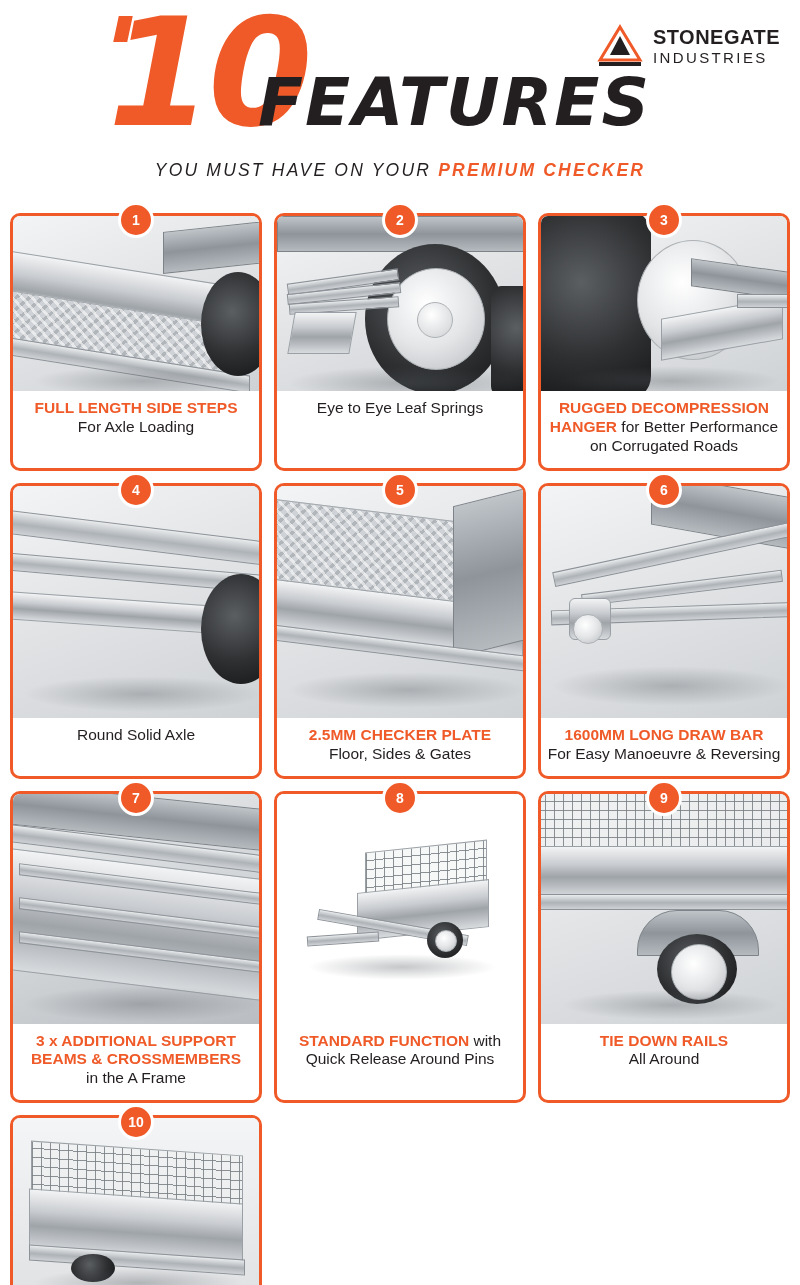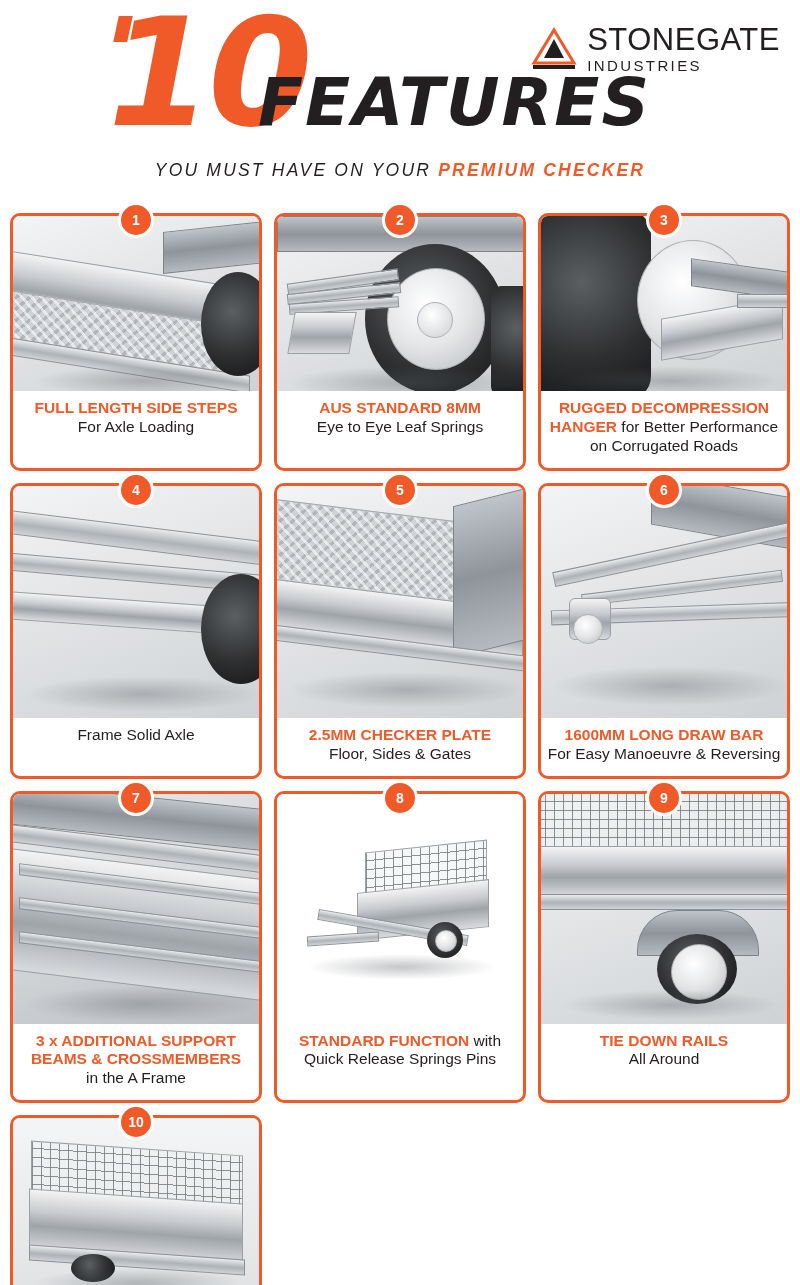--- a/index.html
+++ b/index.html
@@ -33,22 +33,22 @@
   .brand-mark {
     width: 46px;
     height: 44px;
     position: relative;
   }
   .brand-mark svg { display: block; }
   .brand-text {
     line-height: 1;
   }
   .brand-name {
-    font-size: 31px;
-    font-weight: normal;
+    font-size: 20px;
+    font-weight: bold;
     letter-spacing: 0.5px;
     color: #231f20;
   }
   .brand-sub {
     font-size: 15px;
     letter-spacing: 2.4px;
     color: #231f20;
     margin-top: 3px;
   }
 
@@ -283,21 +283,20 @@
       <div class="rim" style="left:110px;top:52px;width:96px;height:100px;"></div>
       <div class="rim" style="left:140px;top:86px;width:34px;height:34px;background:radial-gradient(circle at 40% 35%,#fff,#cdd0d3);"></div>
       <div class="bar" style="left:10px;top:60px;width:110px;height:10px;transform:rotate(-8deg);"></div>
       <div class="bar" style="left:10px;top:72px;width:112px;height:9px;transform:rotate(-6deg);"></div>
       <div class="bar" style="left:12px;top:84px;width:108px;height:9px;transform:rotate(-4deg);"></div>
       <div class="metal" style="left:14px;top:96px;width:60px;height:40px;transform:skewX(-10deg);"></div>
       <div class="tyre" style="left:214px;top:70px;width:60px;height:110px;border-radius:10px;"></div>
       <div class="shadow" style="left:10px;top:150px;width:240px;height:34px;"></div>
     </div>
     <div class="caption">
-      <div class="cap-main">AUS STANDARD 8MM</div>
       <div class="cap-sub">Eye to Eye Leaf Springs</div>
     </div>
   </div>
 
   <div class="card">
     <div class="badge">3</div>
     <div class="photo">
       <div class="sky"></div>
       <div class="tyre" style="left:-10px;top:-6px;width:120px;height:190px;border-radius:24px;"></div>
       <div class="rim" style="left:96px;top:24px;width:110px;height:118px;"></div>
@@ -316,21 +315,21 @@
     <div class="badge">4</div>
     <div class="photo">
       <div class="sky"></div>
       <div class="bar" style="left:-10px;top:40px;width:270px;height:22px;transform:rotate(7deg);"></div>
       <div class="bar" style="left:-10px;top:78px;width:270px;height:16px;transform:rotate(5deg);"></div>
       <div class="metal" style="left:-10px;top:112px;width:200px;height:26px;transform:rotate(4deg);"></div>
       <div class="tyre" style="left:188px;top:88px;width:80px;height:110px;"></div>
       <div class="shadow" style="left:10px;top:190px;width:240px;height:36px;"></div>
     </div>
     <div class="caption">
-      <div class="cap-sub">Frame Solid Axle</div>
+      <div class="cap-sub">Round Solid Axle</div>
     </div>
   </div>
 
   <div class="card card-tall">
     <div class="badge">5</div>
     <div class="photo">
       <div class="sky"></div>
       <div class="checker" style="left:-6px;top:28px;width:250px;height:86px;transform:skewY(7deg);"></div>
       <div class="metal" style="left:-6px;top:108px;width:250px;height:46px;transform:skewY(7deg);"></div>
       <div class="metal-d" style="left:176px;top:10px;width:80px;height:150px;transform:skewY(-14deg);"></div>
@@ -386,21 +385,21 @@
       <div class="mesh" style="left:88px;top:52px;width:120px;height:44px;transform:skewY(-6deg);"></div>
       <div class="metal" style="left:80px;top:92px;width:130px;height:46px;transform:skewY(-6deg);"></div>
       <div class="bar" style="left:40px;top:128px;width:150px;height:9px;transform:rotate(10deg);"></div>
       <div class="bar" style="left:30px;top:140px;width:70px;height:8px;transform:rotate(-4deg);"></div>
       <div class="tyre" style="left:150px;top:128px;width:36px;height:36px;"></div>
       <div class="rim" style="left:158px;top:136px;width:20px;height:20px;"></div>
       <div class="shadow" style="left:30px;top:160px;width:190px;height:26px;"></div>
     </div>
     <div class="caption">
       <span class="cap-main">STANDARD FUNCTION </span>
-      <span class="cap-sub">with Quick Release Springs Pins</span>
+      <span class="cap-sub">with Quick Release Around Pins</span>
     </div>
   </div>
 
   <div class="card card-tall2">
     <div class="badge">9</div>
     <div class="photo">
       <div class="sky"></div>
       <div class="mesh" style="left:-6px;top:-4px;width:264px;height:56px;"></div>
       <div class="metal" style="left:-6px;top:52px;width:264px;height:50px;"></div>
       <div class="bar" style="left:-6px;top:100px;width:264px;height:14px;"></div>

